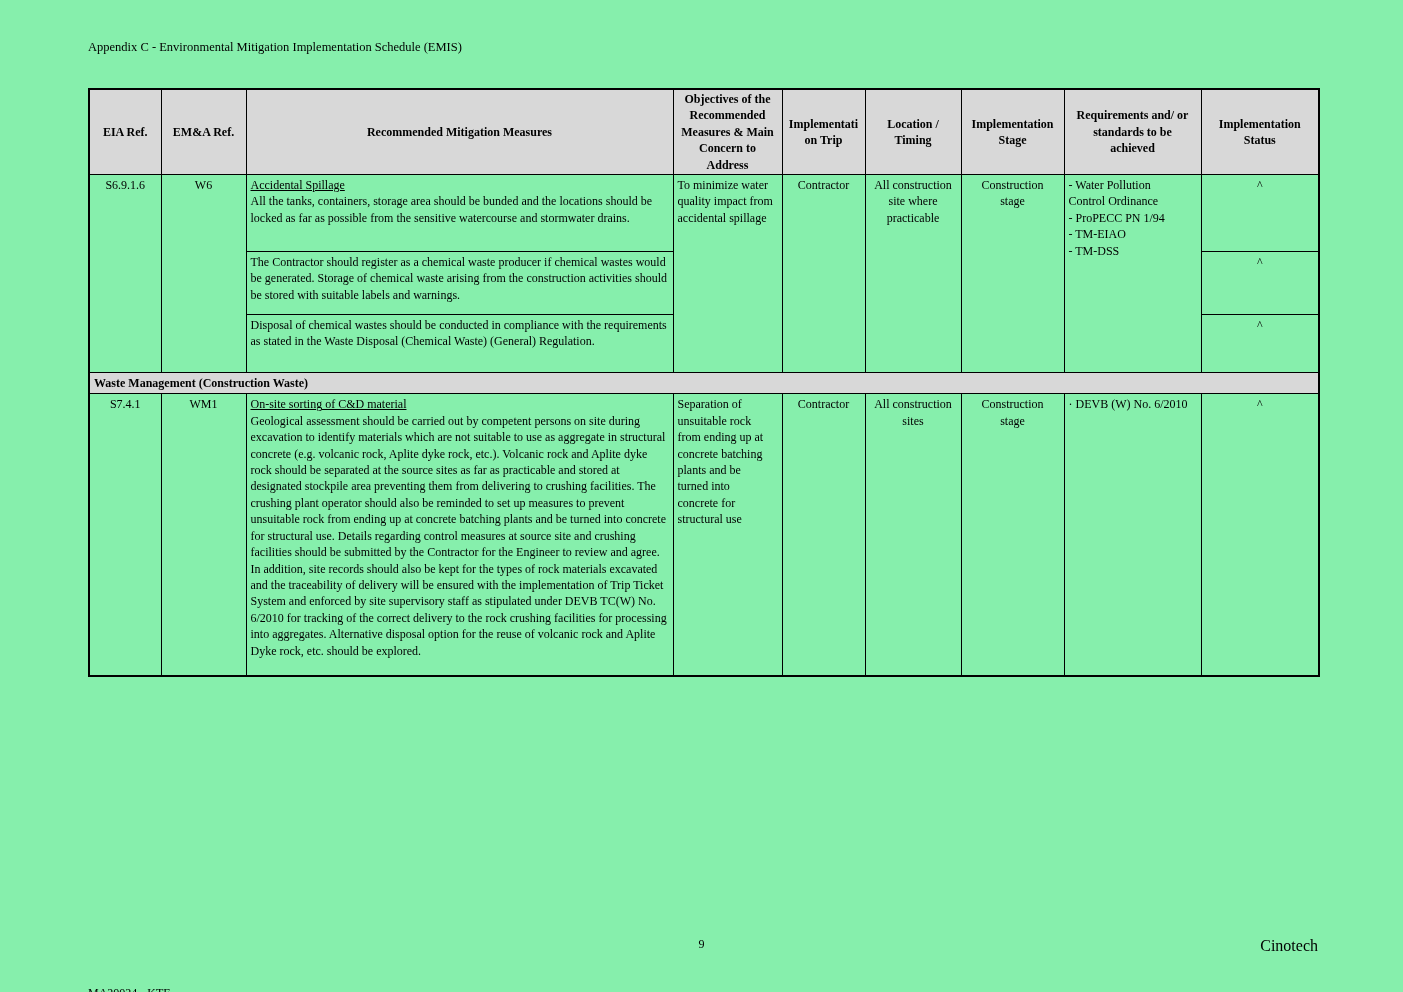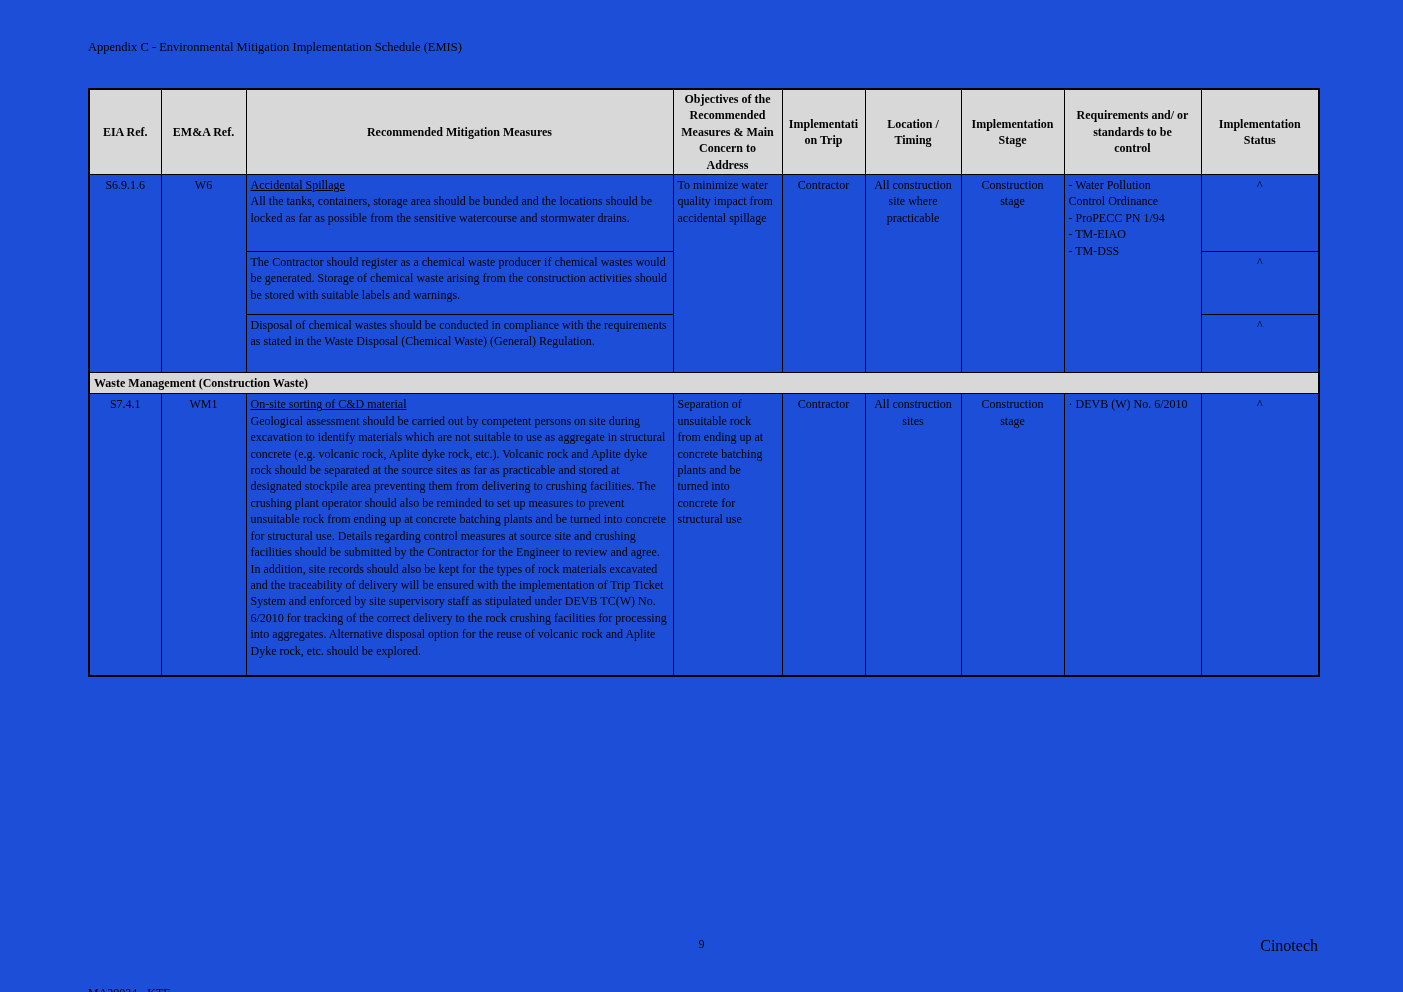--- a/index.html
+++ b/index.html
@@ -2,21 +2,21 @@
 <html><head>
 <meta charset="utf-8">
 <style>
   * { margin:0; padding:0; box-sizing:border-box; }
   html,body { background:#ffffff; }
   body {
     width:1403px; height:992px;
     font-family:"Liberation Serif", serif;
     color:#000;
   }
-  .page { position:relative; width:1403px; height:992px; background:#1d4ed8; overflow:hidden; }
+  .page { position:relative; width:1403px; height:992px; background:#86efac; overflow:hidden; }
   .doc-title { position:absolute; left:88px; top:40px; font-size:12.5px; }
 
   table.emis {
     position:absolute; left:88px; top:88px;
     border-collapse:collapse; table-layout:fixed;
     width:1231px;
     border:2px solid #000;
   }
   table.emis th, table.emis td {
     border:1px solid #000;
@@ -81,21 +81,21 @@
 Concern to
 Address</th>
         <th>Implementati
 on Trip</th>
         <th>Location /
 Timing</th>
         <th>Implementation
 Stage</th>
         <th>Requirements and/ or
 standards to be
-control</th>
+achieved</th>
         <th>Implementation
 Status</th>
       </tr>
     </thead>
     <tbody>
 
       <tr style="height:77px">
         <td rowspan="3" class="c">S6.9.1.6</td>
         <td rowspan="3" class="c">W6</td>
         <td>

